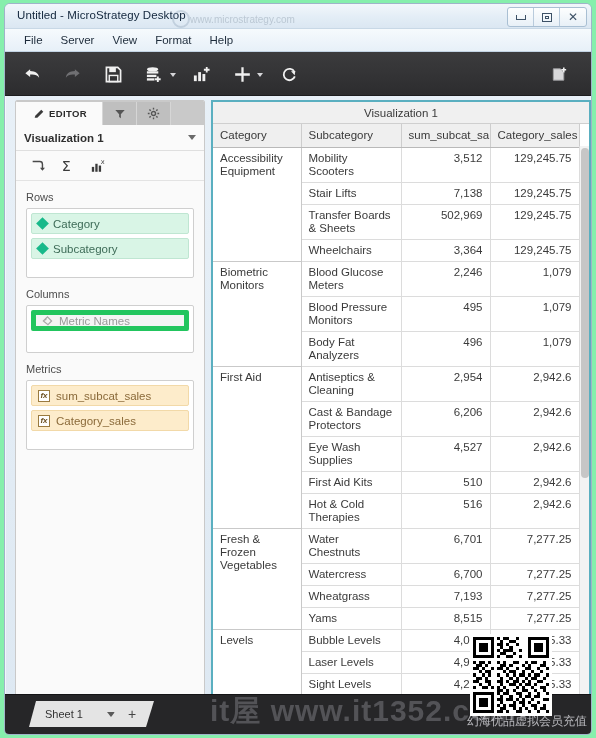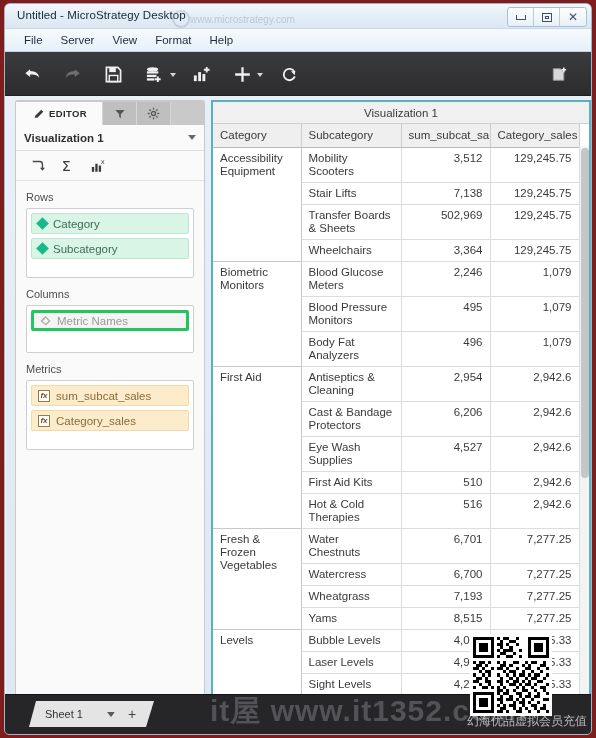--- a/index.html
+++ b/index.html
@@ -7,21 +7,21 @@
     margin: 0; padding: 0;
     width: 596px; height: 738px;
     overflow: hidden;
     background: #ffffff;
     font-family: "Liberation Sans", sans-serif;
   }
 
   #app {
     position: relative;
     width: 596px; height: 738px;
-    background: #7f1d1d;
+    background: #86efac;
     overflow: hidden;
   }
 
   
   .win-frame {
     position: absolute;
     left: 4px; top: 3px;
     width: 588px; height: 732px;
     border: 1px solid #9fb4c9;
     border-radius: 6px 6px 5px 5px;
@@ -204,21 +204,21 @@
     border: 1px solid #bfe6d2;
     color: #3d6b57;
   }
   .chip.metric {
     background: #fdeccb;
     border: 1px solid #f2d9a8;
     color: #8a6a3a;
   }
   .chip.empty {
     background: #f4f4f4;
-    border: 3px solid #22c55e;
+    border: 5px solid #22c55e;
     color: #9a9a9a;
   }
   .diamond {
     width: 9px; height: 9px;
     background: #18b98a;
     transform: rotate(45deg);
     flex: none;
   }
   .fx-badge {
     width: 12px; height: 12px;

